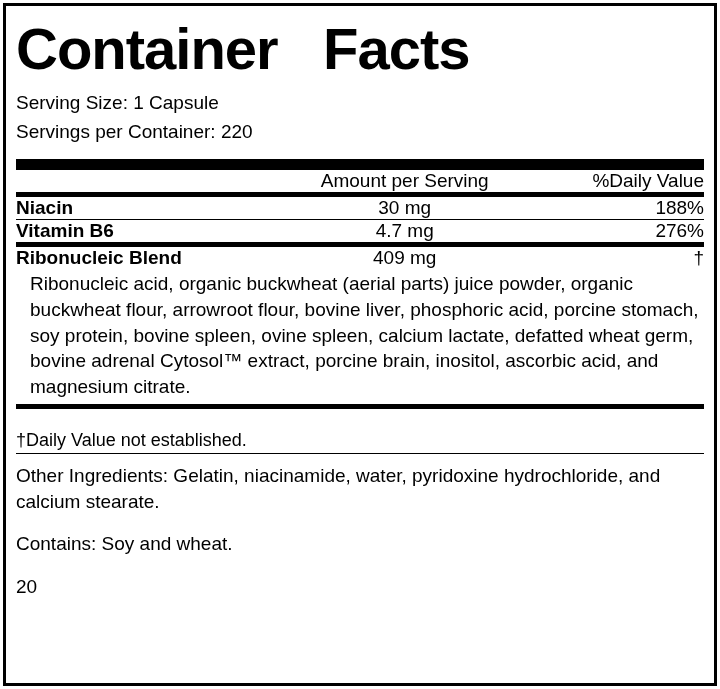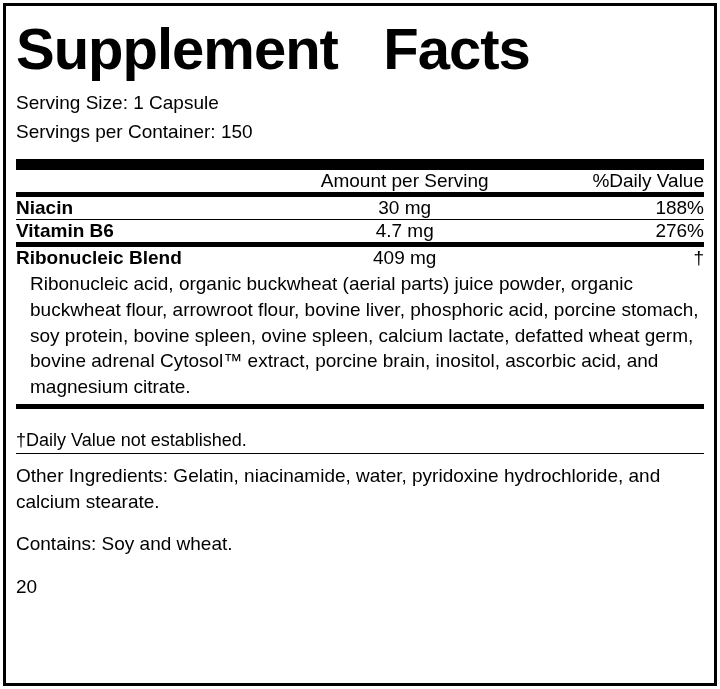--- a/index.html
+++ b/index.html
@@ -112,24 +112,24 @@
   }
 </style>
 </head>
 <body>
 
 <div class="panel">
   <div class="outer-border"></div>
 
   <div class="inner">
 
-    <div class="title">Supplement   Facts</div>
+    <div class="title">Container   Facts</div>
 
     <div class="serving-line">Serving Size: 1 Capsule</div>
-    <div class="serving-line" style="margin-top:2px;">Servings per Container: 150</div>
+    <div class="serving-line" style="margin-top:2px;">Servings per Container: 220</div>
 
     <div class="rule-thick"></div>
 
     <table class="facts">
       <tbody>
           <tr class="hdr-row">
         <td class="col-name"></td>
         <td class="col-amt">Amount per Serving</td>
         <td class="col-dv">%Daily Value</td>
       </tr>

